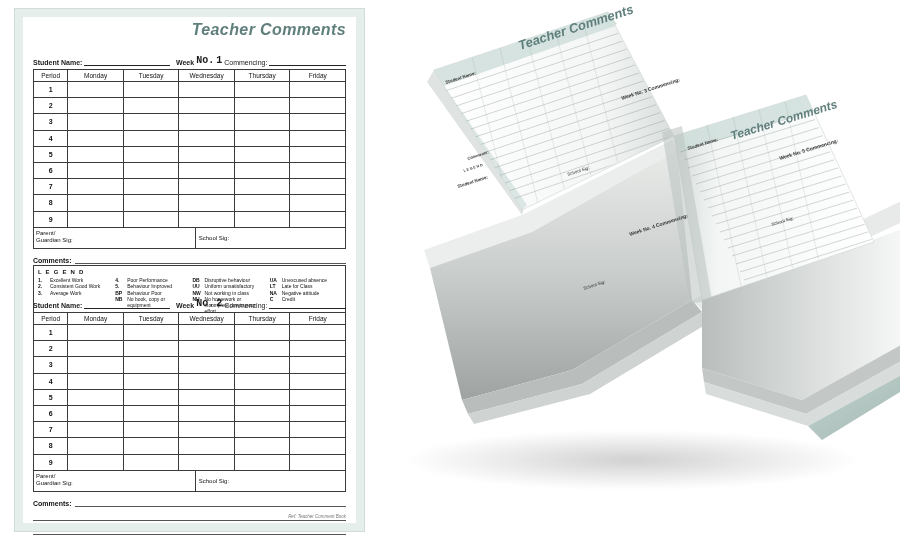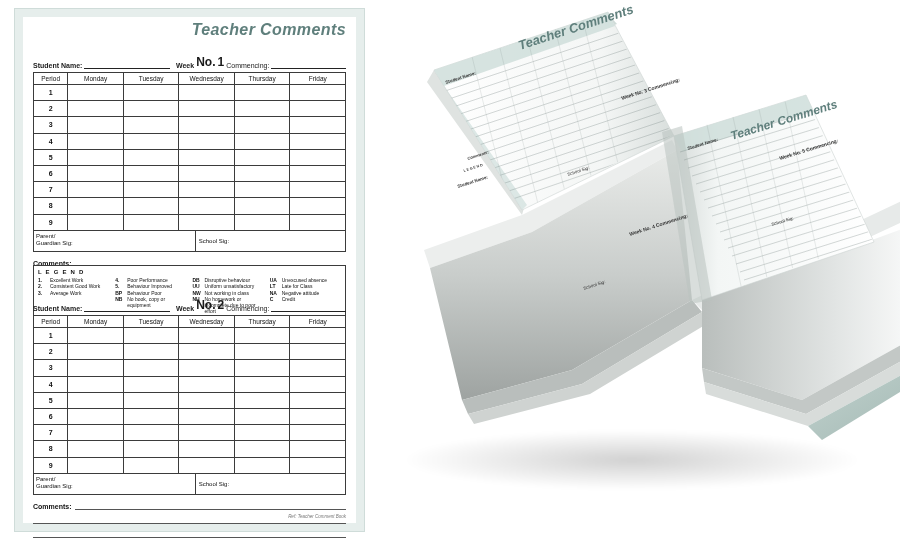--- a/index.html
+++ b/index.html
@@ -43,21 +43,21 @@
   .hdr-left{
     flex:1 1 auto;display:flex;align-items:flex-end;gap:2px;
   }
   .hdr-left .lbl{white-space:nowrap;}
   .hdr-left .rule{flex:1 1 auto;border-bottom:1px solid #222;height:8px;}
   .hdr-right{
     flex:0 0 170px;display:flex;align-items:flex-end;gap:2px;margin-left:6px;
   }
   .hdr-right .lbl{white-space:nowrap;font-weight:normal;}
   .hdr-right .wk{font-weight:bold;}
-  .hdr-right .wknum{font-weight:bold;font-size:12px;}
+  .hdr-right .wknum{font-weight:bold;font-size:10px;font-family:Liberation Mono, monospace;}
   .hdr-right .rule{flex:1 1 auto;border-bottom:1px solid #222;height:8px;}
 
   table.grid{
     width:100%;border-collapse:collapse;table-layout:fixed;margin-top:2px;
   }
   table.grid th, table.grid td{
     border:1px solid #3b3b3b;
     height:15.2px;
     font-size:6.5px;
     text-align:center;

